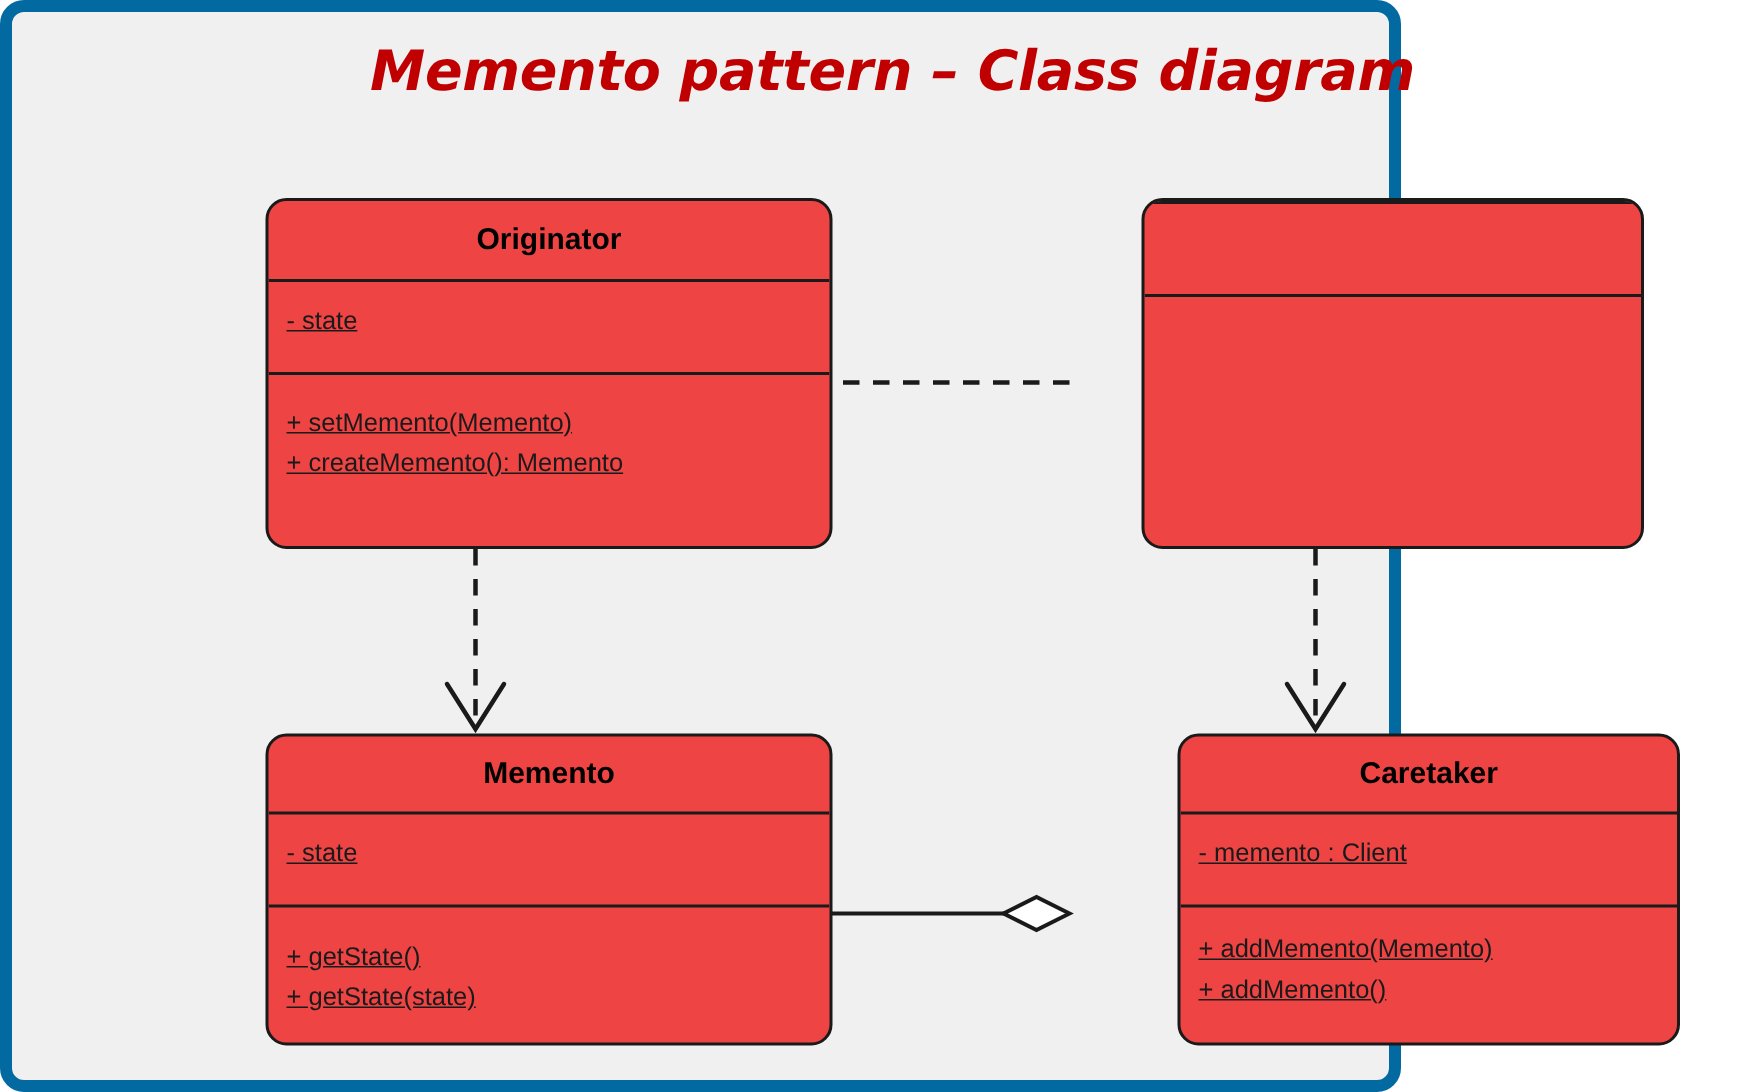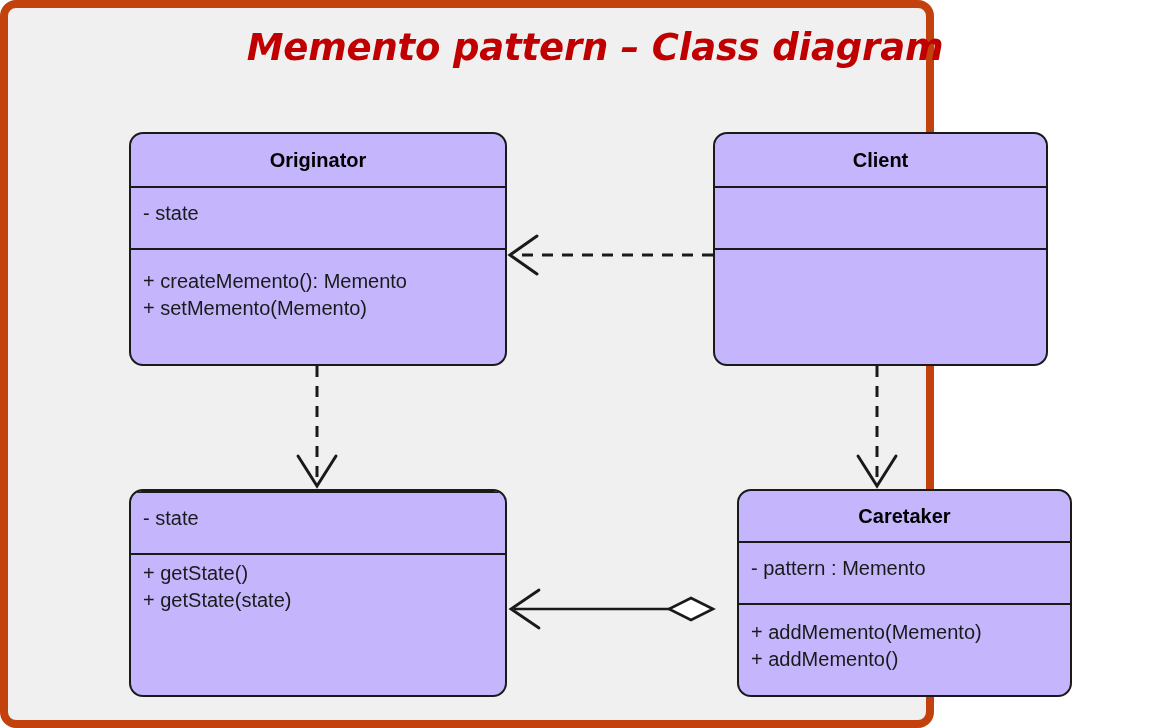--- a/index.html
+++ b/index.html
@@ -16,21 +16,21 @@
   }
 
   
   #slide-frame {
     position: absolute;
     left: 0;
     top: 0;
     width: 934px;
     height: 728px;
     box-sizing: border-box;
-    border: 8px solid #c2410c;
+    border: 8px solid #0369a1;
     border-radius: 16px;
     background: #f0f0f0;
   }
 
   
   #diagram-title {
     position: absolute;
     left: 0;
     top: 18px;
     width: 1174px;
@@ -51,62 +51,64 @@
     top: 0;
     width: 1174px;
     height: 728px;
     pointer-events: none;
   }
 
   
   .uml-class {
     position: absolute;
     box-sizing: border-box;
-    background: #c4b5fd;
+    background: #ef4444;
     border: 2.2px solid #1a1a1a;
     border-radius: 14px;
     overflow: hidden;
+    margin-left: 48px;
   }
   .uml-title {
     text-align: center;
     font-size: 20px;
     font-weight: bold;
     color: #000000;
     display: flex;
     align-items: center;
     justify-content: center;
     box-sizing: border-box;
   }
   .uml-compartment {
     border-top: 2.2px solid #1a1a1a;
     box-sizing: border-box;
     padding: 12px 0 0 12px;
   }
   .uml-line {
-    font-size: 20px;
+    font-size: 17px;
     color: #1a1a1a;
     line-height: 27px;
     white-space: nowrap;
+    text-decoration: underline;
   }
 
   
   #class-originator { left: 121px; top: 124px; width: 378px; height: 234px; }
   #class-originator .uml-title { height: 52px; }
   #class-originator .attrs { height: 62px; }
   #class-originator .ops    { height: 116px; padding-top: 18px; }
 
   #class-client { left: 705px; top: 124px; width: 335px; height: 234px; }
   #class-client .uml-title { height: 52px; }
   #class-client .attrs { height: 62px; }
   #class-client .ops   { height: 116px; }
 
   #class-memento { left: 121px; top: 481px; width: 378px; height: 208px; }
   #class-memento .uml-title { height: 50px; }
   #class-memento .attrs { height: 62px; }
-  #class-memento .ops   { height: 94px; padding-top: 5px; }
+  #class-memento .ops   { height: 94px; padding-top: 19px; }
 
   #class-caretaker { left: 729px; top: 481px; width: 335px; height: 208px; }
   #class-caretaker .uml-title { height: 50px; }
   #class-caretaker .attrs { height: 62px; }
   #class-caretaker .ops   { height: 94px; padding-top: 14px; }
 </style>
 </head>
 <body>
 
 <div id="slide-frame">
@@ -136,49 +138,49 @@
       <polyline points="531,582 503,601 531,620" fill="none" stroke="#1a1a1a" stroke-width="2.8" stroke-linecap="round"></polyline>
     </g>
   </svg>
 
   <div class="uml-class" id="class-originator">
     <div class="uml-title">Originator</div>
     <div class="uml-compartment attrs">
       <div class="uml-line">- state</div>
     </div>
     <div class="uml-compartment ops">
+      <div class="uml-line">+ setMemento(Memento)</div>
       <div class="uml-line">+ createMemento(): Memento</div>
-      <div class="uml-line">+ setMemento(Memento)</div>
     </div>
   </div>
 
   <div class="uml-class" id="class-client">
-    <div class="uml-title">Client</div>
     <div class="uml-compartment attrs">
       <div class="uml-line"></div>
     </div>
     <div class="uml-compartment ops">
       <div class="uml-line"></div>
     </div>
   </div>
 
   <div class="uml-class" id="class-memento">
+    <div class="uml-title">Memento</div>
     <div class="uml-compartment attrs">
       <div class="uml-line">- state</div>
     </div>
     <div class="uml-compartment ops">
       <div class="uml-line">+ getState()</div>
       <div class="uml-line">+ getState(state)</div>
     </div>
   </div>
 
   <div class="uml-class" id="class-caretaker">
     <div class="uml-title">Caretaker</div>
     <div class="uml-compartment attrs">
-      <div class="uml-line">- pattern : Memento</div>
+      <div class="uml-line">- memento : Client</div>
     </div>
     <div class="uml-compartment ops">
       <div class="uml-line">+ addMemento(Memento)</div>
       <div class="uml-line">+ addMemento()</div>
     </div>
   </div>
 
 </div>
 
 </body></html>

